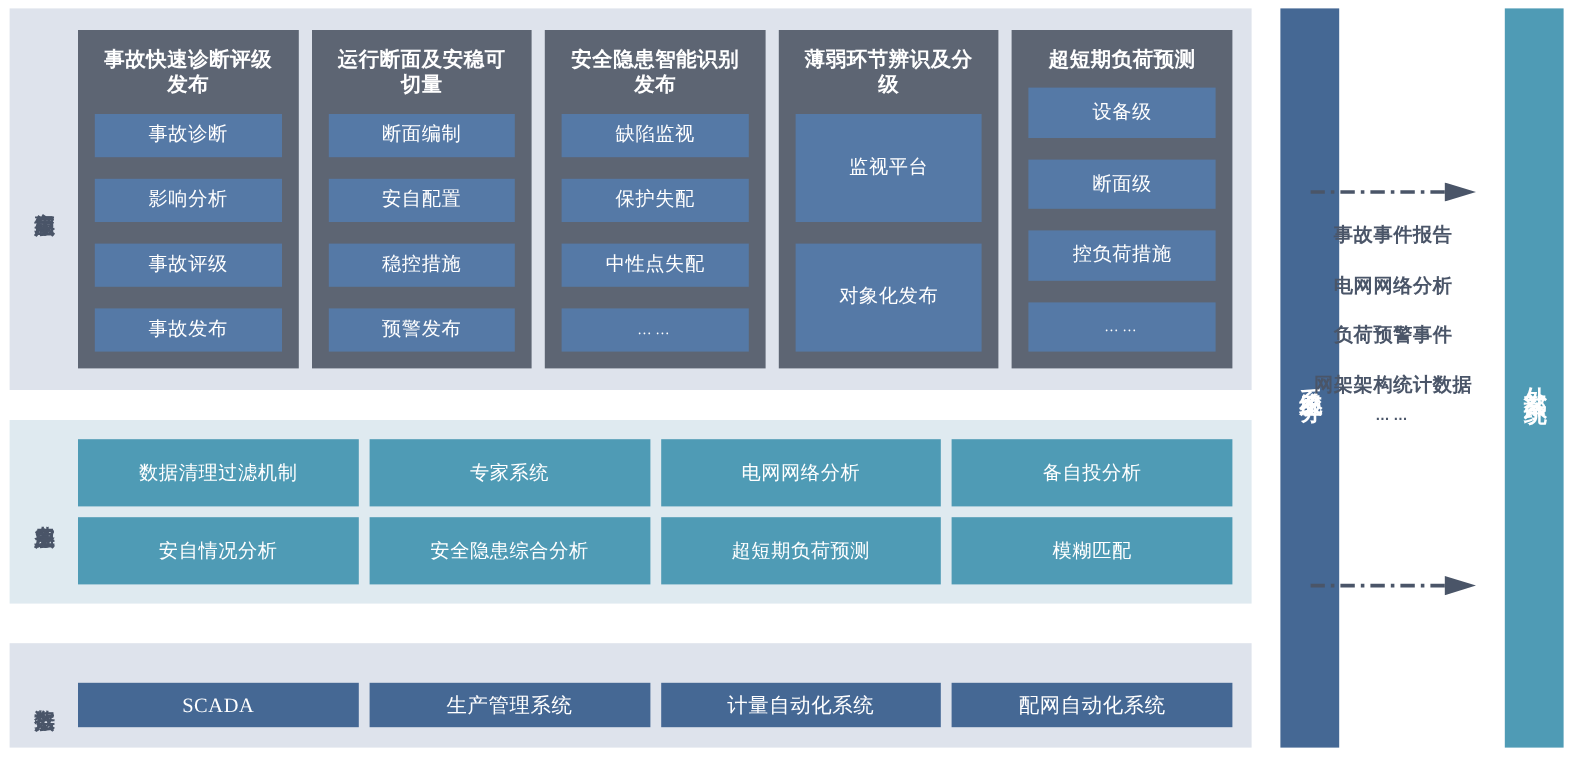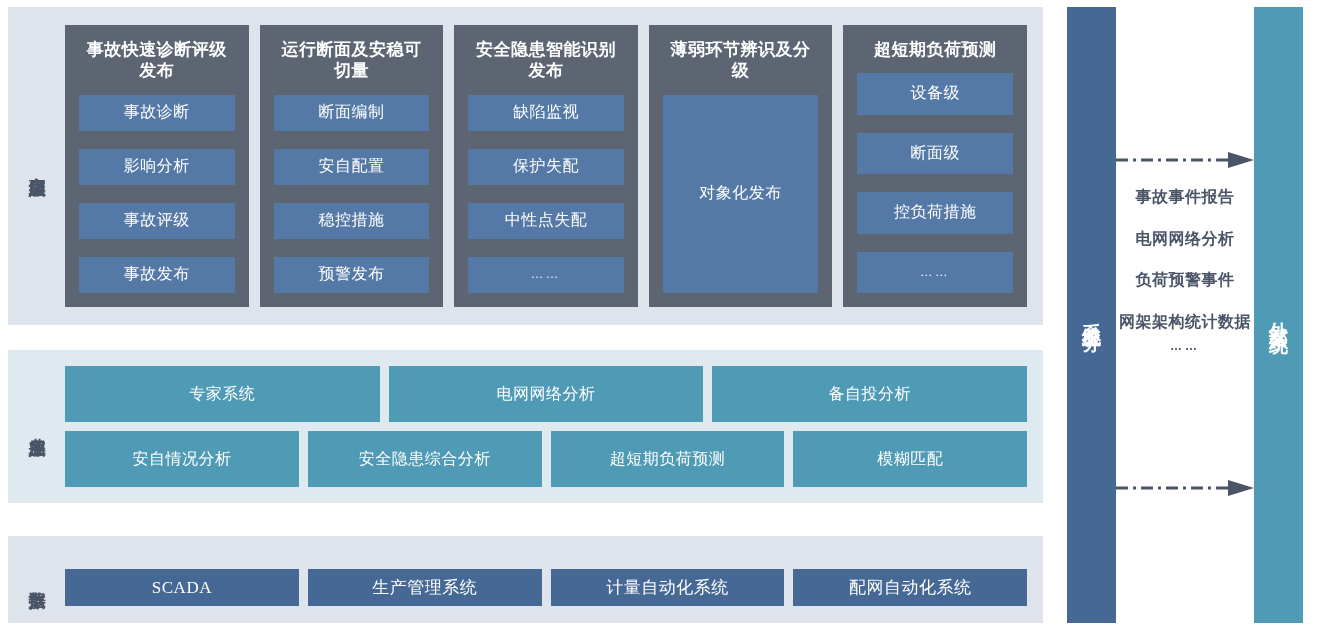--- a/index.html
+++ b/index.html
@@ -68,21 +68,21 @@
     position:absolute;top:7px;height:616px;width:49px;
     display:flex;align-items:center;justify-content:center;
     color:#ffffff;font-weight:bold;font-size:19px;letter-spacing:4px;
     writing-mode:vertical-rl;text-orientation:upright;
   }
   #pillar-service{left:1067px;background:#456894;}
   #pillar-external{left:1254px;background:#4f9bb5;}
 
   
   #flow{
-    position:absolute;left:1116px;top:7px;width:122px;height:616px;
+    position:absolute;left:1092px;top:7px;width:122px;height:616px;
     display:flex;flex-direction:column;align-items:center;
   }
   .arrow{
     position:absolute;left:0;width:138px;height:16px;
   }
   #arrow-top{top:145px;}
   #arrow-bottom{top:473px;}
   .flow-labels{
     position:absolute;top:180px;left:0;width:138px;
     display:flex;flex-direction:column;align-items:center;gap:22px;
@@ -131,20 +131,21 @@
           <div class="adv-item">缺陷监视</div>
           <div class="adv-item">保护失配</div>
           <div class="adv-item">中性点失配</div>
           <div class="adv-item dots">……</div>
         </div>
       </div>
 
       <div class="adv-col">
         <div class="adv-col-title">薄弱环节辨识及分级</div>
         <div class="adv-items">
+          <div class="adv-item">监视平台</div>
           <div class="adv-item">对象化发布</div>
         </div>
       </div>
 
       <div class="adv-col">
         <div class="adv-col-title">超短期负荷预测</div>
         <div class="adv-items">
           <div class="adv-item">设备级</div>
           <div class="adv-item">断面级</div>
           <div class="adv-item">控负荷措施</div>
@@ -152,20 +153,21 @@
         </div>
       </div>
 
     </div>
   </div>
 
   <div class="band" id="band-business">
     <div class="band-label">业务应用层</div>
     <div class="band-body">
       <div class="biz-row">
+        <div class="biz-item">数据清理过滤机制</div>
         <div class="biz-item">专家系统</div>
         <div class="biz-item">电网网络分析</div>
         <div class="biz-item">备自投分析</div>
       </div>
       <div class="biz-row">
         <div class="biz-item">安自情况分析</div>
         <div class="biz-item">安全隐患综合分析</div>
         <div class="biz-item">超短期负荷预测</div>
         <div class="biz-item">模糊匹配</div>
       </div>

